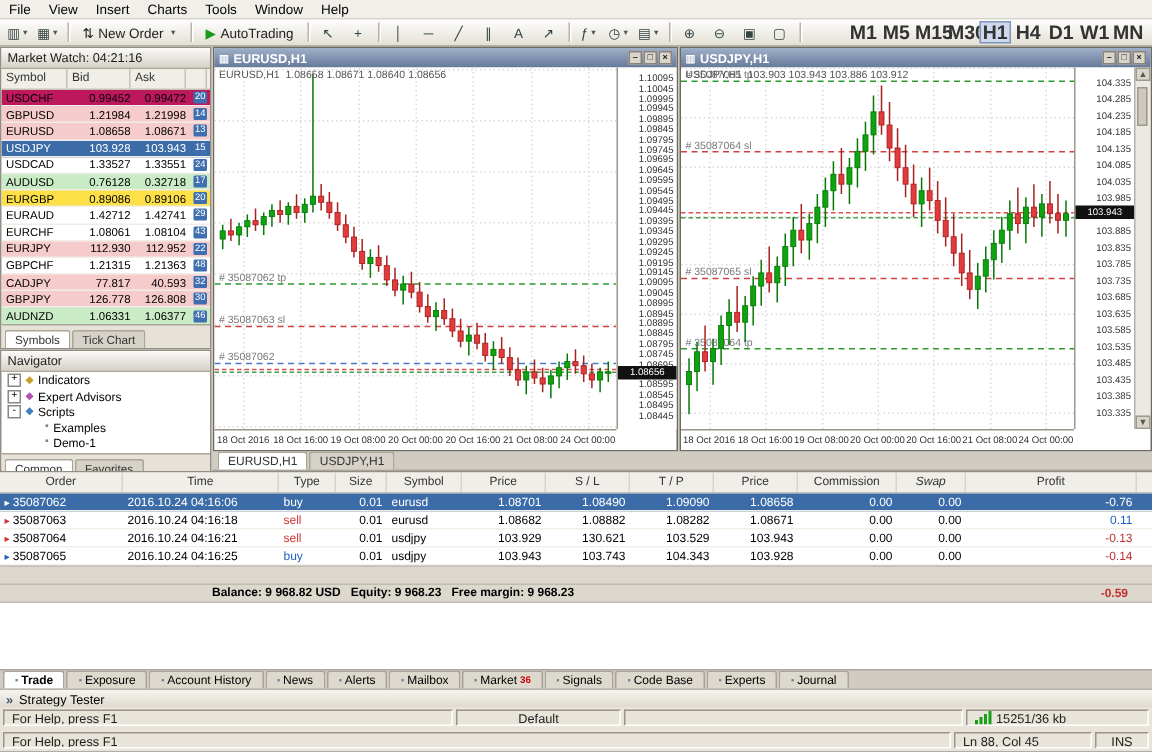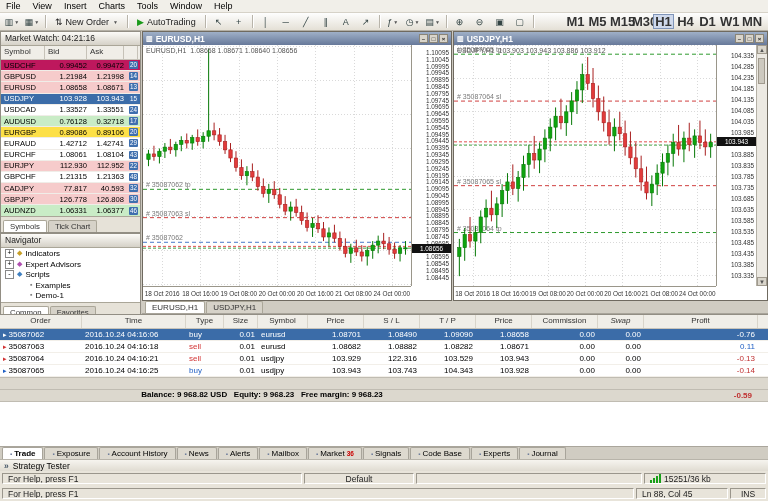--- a/index.html
+++ b/index.html
@@ -747,21 +747,21 @@
           <span class="num" style="width: 46px;">0.00</span>
           <span class="num" style="width: 114px; color: rgb(31, 95, 196);">0.11</span>
         </div>
         <div class="t-row">
           <span style="width: 82px;"><i class="order-ic" style="color: rgb(210, 52, 52);">▸</i>35087064</span>
           <span style="width: 104px;">2016.10.24 04:16:21</span>
           <span style="width: 38px; color: rgb(210, 52, 52);">sell</span>
           <span class="num" style="width: 34px;">0.01</span>
           <span style="width: 50px;">usdjpy</span>
           <span class="num" style="width: 56px;">103.929</span>
-          <span class="num" style="width: 56px;">122.316</span>
+          <span class="num" style="width: 56px;">130.621</span>
           <span class="num" style="width: 56px;">103.529</span>
           <span class="num" style="width: 56px;">103.943</span>
           <span class="num" style="width: 66px;">0.00</span>
           <span class="num" style="width: 46px;">0.00</span>
           <span class="num" style="width: 114px; color: rgb(192, 48, 48);">-0.13</span>
         </div>
         <div class="t-row">
           <span style="width: 82px;"><i class="order-ic" style="color: rgb(31, 95, 196);">▸</i>35087065</span>
           <span style="width: 104px;">2016.10.24 04:16:25</span>
           <span style="width: 38px; color: rgb(31, 95, 196);">buy</span>

